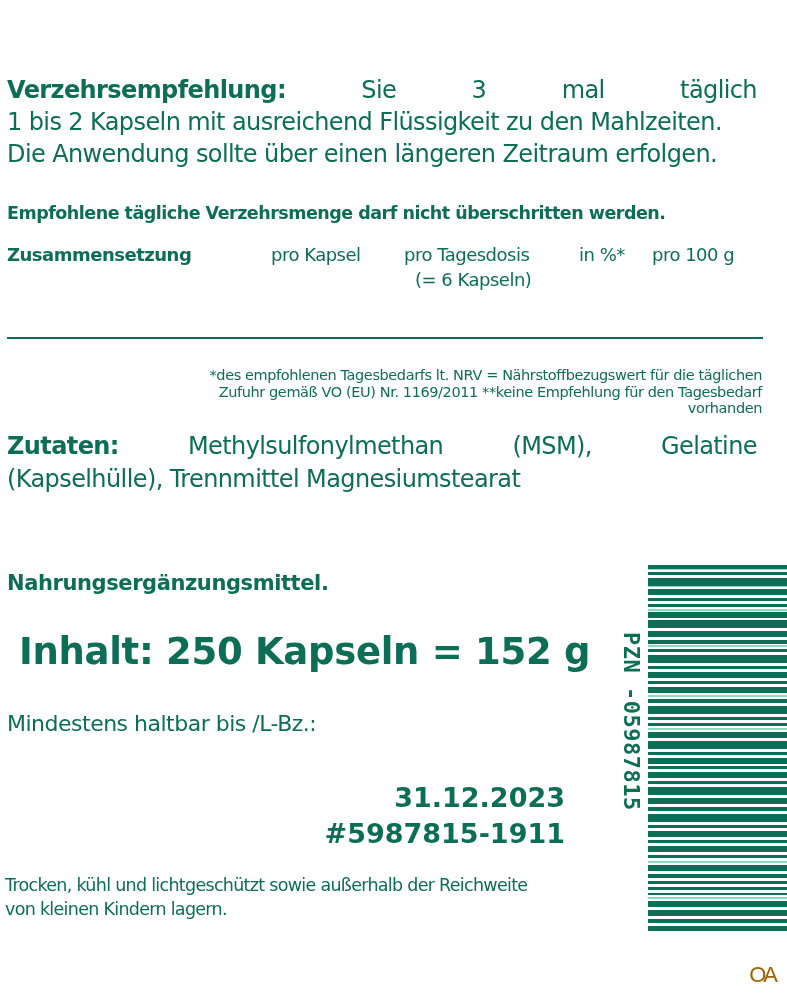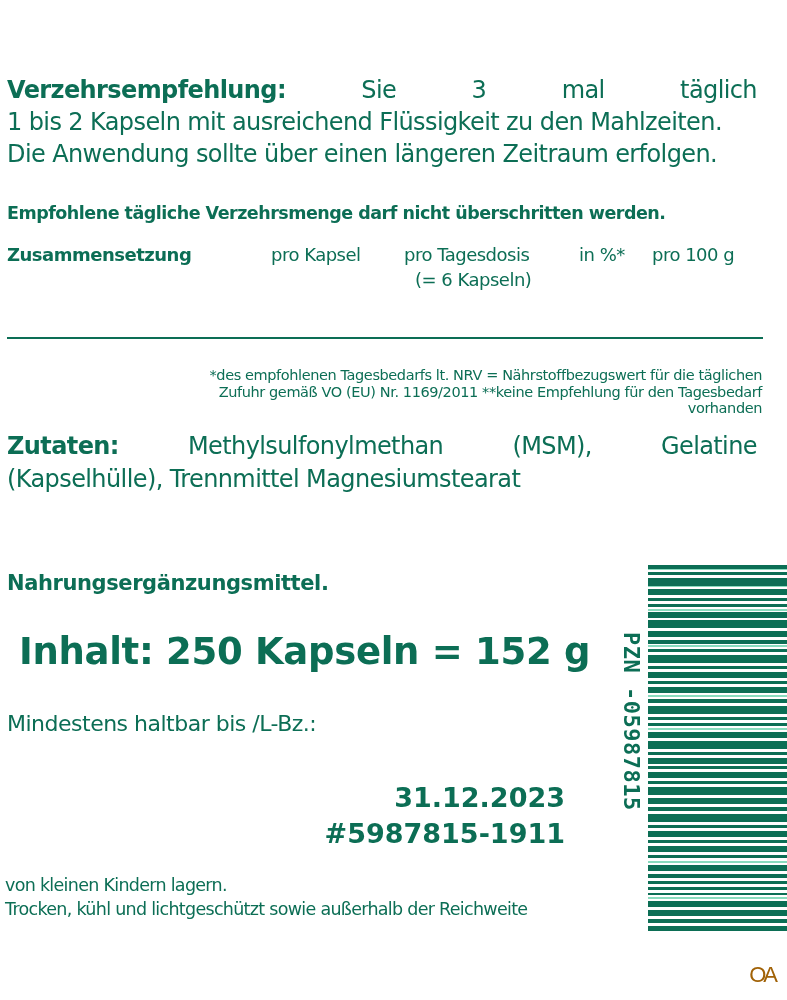--- a/index.html
+++ b/index.html
@@ -100,22 +100,22 @@
 
 <div class="abs ne">Nahrungsergänzungsmittel.</div>
 <div class="abs inhalt">Inhalt: 250 Kapseln = 152 g</div>
 <div class="abs mhd">Mindestens haltbar bis /L-Bz.:</div>
 <div class="abs date">
   <div>31.12.2023</div>
   <div>#5987815-1911</div>
 </div>
 
 <div class="abs storage">
+  <div>Trocken, kühl und lichtgeschützt sowie außerhalb der Reichweite</div>
   <div>von kleinen Kindern lagern.</div>
-  <div>Trocken, kühl und lichtgeschützt sowie außerhalb der Reichweite</div>
 </div>
 
 <div class="abs pzn">PZN -05987815</div>
 <svg class="abs barcode" viewBox="0 0 139 366" preserveAspectRatio="none">
   <g fill="#0c6e55">
     <rect x="0" y="0" width="139" height="4"></rect>
     <rect x="0" y="7" width="139" height="3"></rect>
     <rect x="0" y="13" width="139" height="8"></rect>
     <rect x="0" y="24" width="139" height="6"></rect>
     <rect x="0" y="33" width="139" height="3"></rect>

